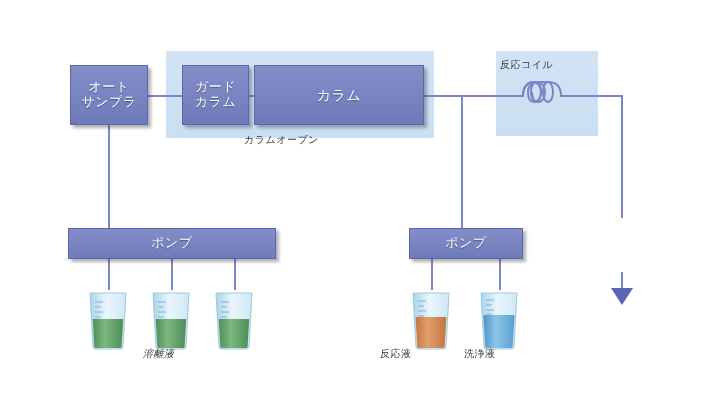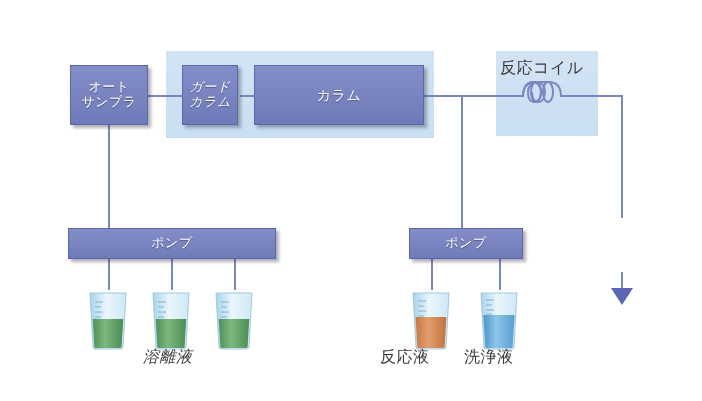--- a/index.html
+++ b/index.html
@@ -39,21 +39,21 @@
   }
   .unit span{display:block;}
 
   
   .line-h{background:#7b86c4;height:2px;}
   .line-v{background:#7b86c4;width:2px;}
 
   
   .caption{
     color:#3a3a3a;
-    font-size:16px;
+    font-size:10px;
     white-space:nowrap;
     letter-spacing:.5px;
   }
 
   
   .beaker{width:44px;height:62px;}
   .beaker svg{display:block;}
 
   
   .arrowhead{
@@ -109,21 +109,21 @@
     </svg>
   </div>
 
   <div class="abs unit" style="left:70px;top:65px;width:78px;height:60px;">
     <div>
       <span>オート</span>
       <span>サンプラ</span>
     </div>
   </div>
 
-  <div class="abs unit" style="left:182px;top:65px;width:56px;height:60px;font-style:italic;">
+  <div class="abs unit" style="left:182px;top:65px;width:67px;height:60px;">
     <div>
       <span>ガード</span>
       <span>カラム</span>
     </div>
   </div>
 
   <div class="abs unit" style="left:254px;top:65px;width:170px;height:60px;font-size:14px;">
     <div>
       <span>カラム</span>
     </div>
@@ -135,20 +135,21 @@
     </div>
   </div>
 
   <div class="abs unit" style="left:409px;top:228px;width:114px;height:31px;">
     <div>
       <span>ポンプ</span>
     </div>
   </div>
 
 
+  <div class="abs caption" style="left:244px;top:133px;">カラムオーブン</div>
 
   <div class="abs caption" style="left:500px;top:58px;">反応コイル</div>
 
 
   <div class="abs beaker" style="left:86px;top:289px;">
     <svg width="44" height="62" viewBox="0 0 44 62">
       <defs>
         <linearGradient id="glassG1" x1="0" y1="0" x2="1" y2="0">
           <stop offset="0%" stop-color="#a9d4ea"></stop>
             <stop offset="45%" stop-color="#eaf6fc"></stop>

